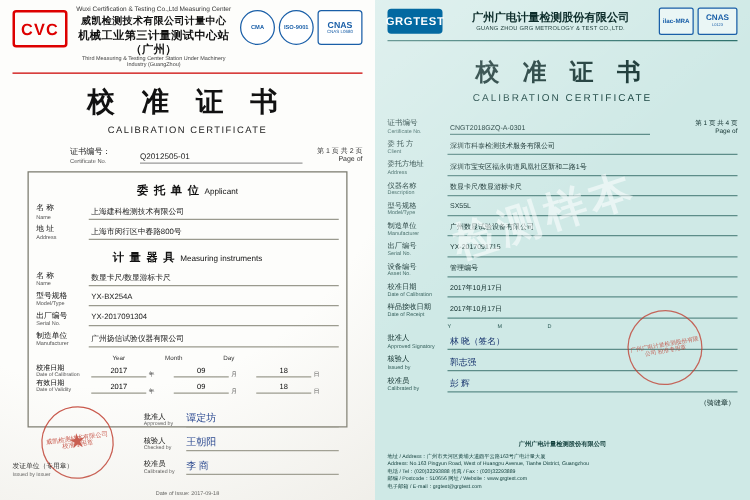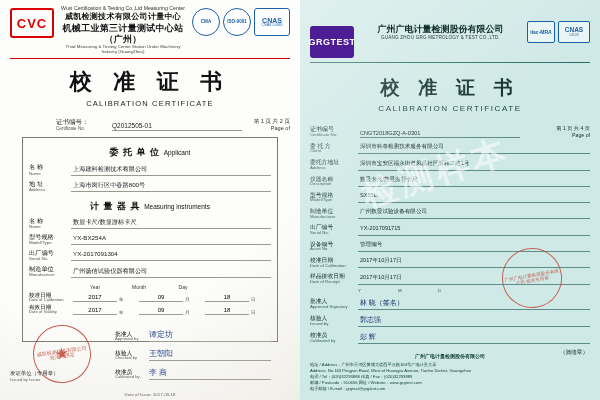--- a/index.html
+++ b/index.html
@@ -129,23 +129,23 @@
     position:relative;width:300px;height:400px;
     background:#cfe9e6;
     box-sizing:border-box;padding:6px 10px 0 10px;overflow:hidden;
   }
   .cert-right:before{
     content:"";position:absolute;inset:0;
     background:linear-gradient(140deg, rgba(255,255,255,.35), rgba(255,255,255,0) 45%);
   }
   .rhead{display:flex;align-items:center;gap:5px;position:relative;}
   .grg-logo{
-    width:44px;height:32px;border-radius:3px;background:#4c1d95;color:#fff;
+    width:44px;height:20px;border-radius:3px;background:#0369a1;color:#fff;
     display:flex;align-items:center;justify-content:center;font-size:9px;font-weight:bold;
-    letter-spacing:.5px;flex:0 0 auto;margin-top:20px;
+    letter-spacing:.5px;flex:0 0 auto;
   }
   .rhead-mid{flex:1 1 auto;text-align:center;line-height:1.15;}
   .rh-cn{font-size:9px;font-weight:bold;color:#0d2d2b;}
   .rh-en{font-size:4.6px;color:#24423f;letter-spacing:.2px;}
   .rbadges{display:flex;gap:3px;flex:0 0 auto;}
   .rb-sq{
     width:26px;height:20px;border:1px solid #1a5fa8;background:#eaf6f5;border-radius:2px;
     display:flex;align-items:center;justify-content:center;font-size:5px;color:#1a5fa8;font-weight:bold;
   }
   .rb-cnas{

